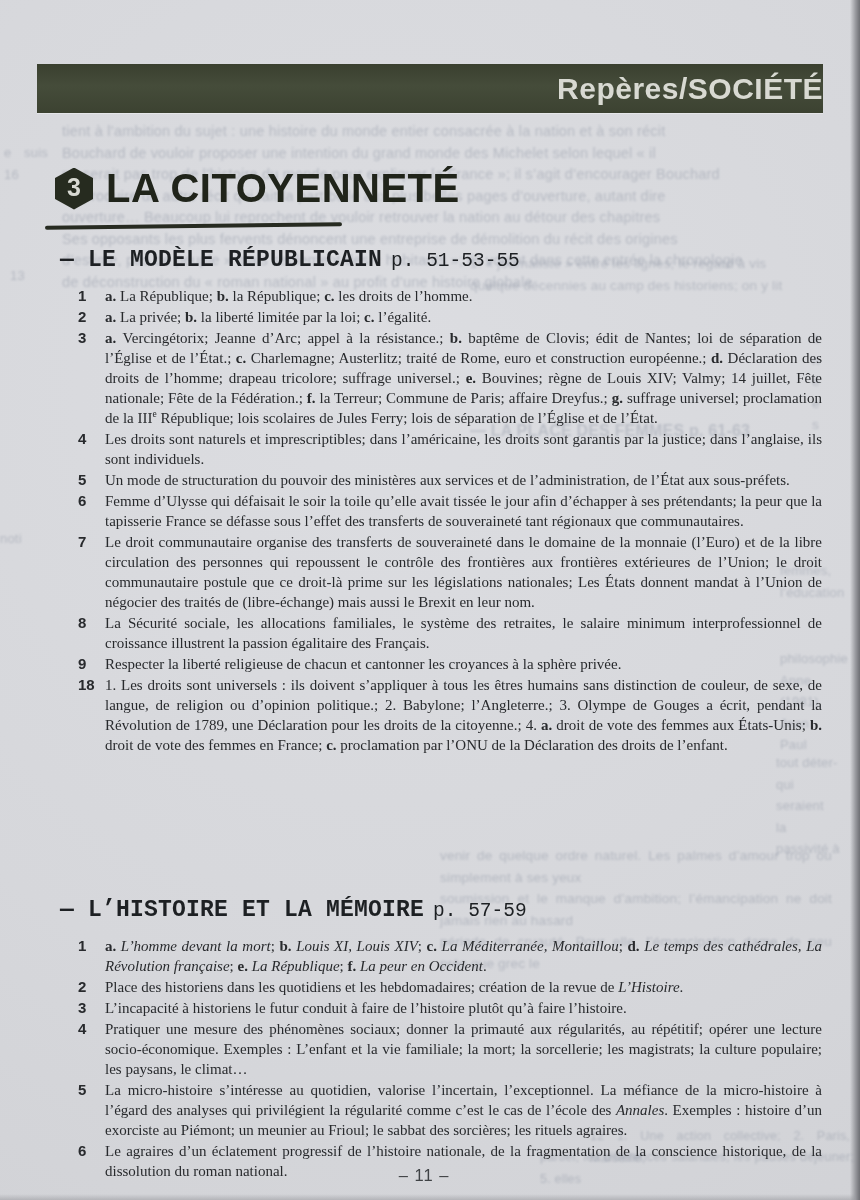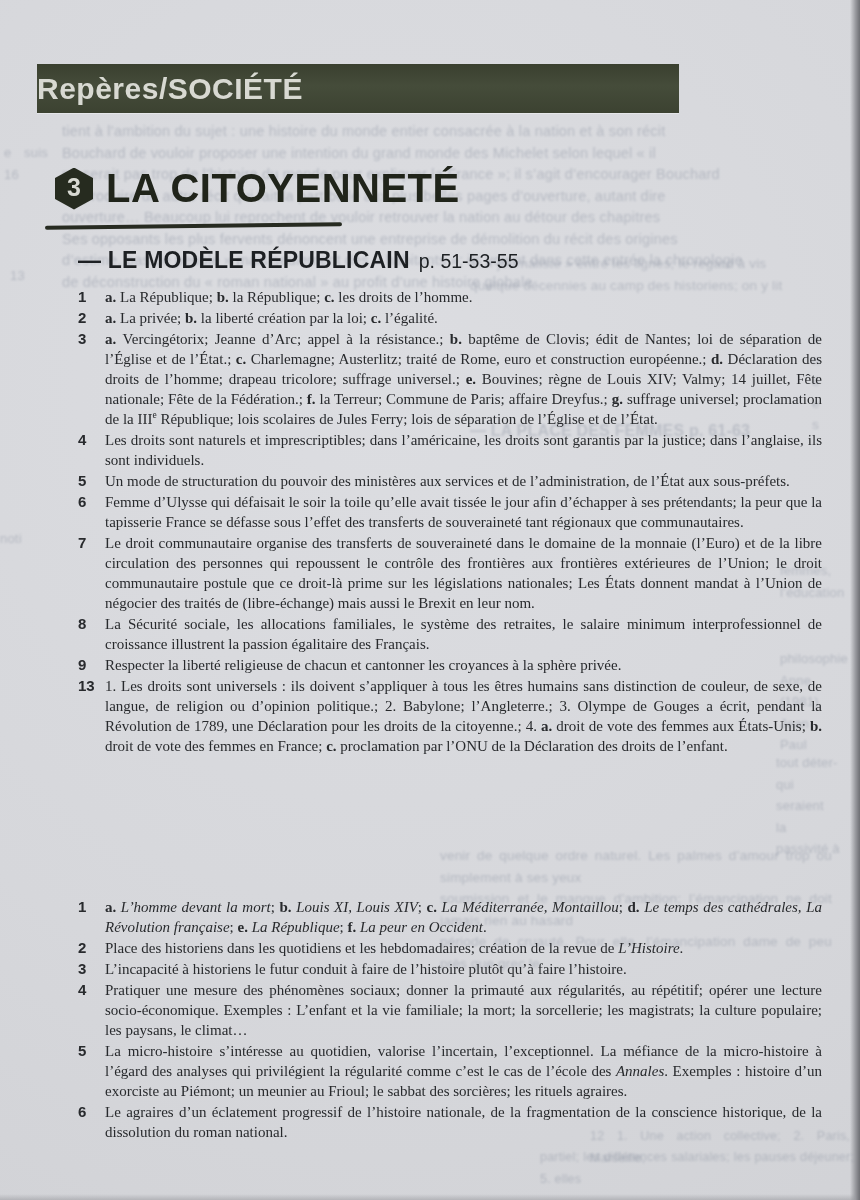--- a/index.html
+++ b/index.html
@@ -12,39 +12,39 @@
   .edge-bottom{position:absolute;left:0;bottom:0;width:100%;height:6px;
         background:linear-gradient(to bottom, rgba(160,160,165,0), rgba(140,141,146,.45));}
 
   
   .bleed-layer{position:absolute;inset:0;z-index:1;}
   .bleed-block{position:absolute;font-size:14.5px;line-height:21.5px;color:#667084;
                opacity:.30;filter:blur(1px);text-align:justify;letter-spacing:.2px;}
   .bleed-block.bold{font-weight:700;opacity:.26;}
 
   
-  .banner{position:absolute;left:37px;top:64px;width:642px;height:49px;z-index:2;
+  .banner{position:absolute;left:37px;top:64px;width:786px;height:49px;z-index:2;
           background:linear-gradient(to bottom,#3a402f 0%,#454c3a 45%,#3c4231 100%);
-          display:flex;align-items:center;justify-content:flex-start;
+          display:flex;align-items:center;justify-content:flex-end;
           box-shadow:0 1px 0 rgba(255,255,255,.35);}
   .banner span{color:#d8d9d2;font-size:30px;font-weight:700;letter-spacing:.5px;}
 
   
   .chapter{position:absolute;left:55px;top:166px;z-index:2;display:flex;align-items:center;gap:13px;}
   .hex{width:38px;height:42px;background:#262b1f;display:flex;align-items:center;justify-content:center;
        clip-path:polygon(50% 0,100% 25%,100% 75%,50% 100%,0 75%,0 25%);}
   .hex span{color:#d8d9d2;font-size:25px;font-weight:700;transform:translateY(-1px);}
   .chapter-title{font-size:40px;font-weight:700;color:#20241a;letter-spacing:.5px;text-align:center;}
   .chapter-rule{position:absolute;left:45px;top:224px;width:297px;height:4px;background:#272b21;
                 z-index:2;transform:rotate(-.7deg);border-radius:2px;}
 
   
   .content{position:absolute;left:60px;top:247px;width:762px;z-index:2;}
   .section{position:absolute;left:0;width:762px;}
-  .sec-head{margin:0 0 13px 18px;font-family:Liberation Sans, sans-serif;color:#1d2023;
+  .sec-head{margin:0 0 13px 0;font-family:Liberation Mono, monospace;color:#1d2023;
             font-size:23px;font-weight:700;letter-spacing:.2px;}
   .sec-pages{font-weight:400;font-size:19.5px;margin-left:9px;letter-spacing:0;}
   .list{width:100%;}
   .row{display:flex;padding-left:18px;margin-bottom:1px;}
   .num{flex:0 0 27px;font-weight:700;font-size:15px;line-height:20px;}
   .txt{flex:1;font-size:15px;line-height:20px;text-align:justify;font-family:Liberation Serif, serif;}
   .txt .b{font-weight:700;}
   .txt .i{font-style:italic;}
   .txt sup{font-size:9.5px;vertical-align:super;line-height:0;}
 
@@ -148,21 +148,21 @@
       <span>— LE MODÈLE RÉPUBLICAIN</span><span class="sec-pages">p. 51-53-55</span>
     </h2>
     <div class="list">
   <div class="row">
     <span class="num">1</span>
     <span class="txt"><span class="b">a. </span><span>La République; </span><span class="b">b. </span><span>la République; </span><span class="b">c. </span><span>les droits de l’homme.</span></span>
   </div>
 
   <div class="row">
     <span class="num">2</span>
-    <span class="txt"><span class="b">a. </span><span>La privée; </span><span class="b">b. </span><span>la liberté création par la loi; </span><span class="b">c. </span><span>l’égalité.</span></span>
+    <span class="txt"><span class="b">a. </span><span>La privée; </span><span class="b">b. </span><span>la liberté limitée par la loi; </span><span class="b">c. </span><span>l’égalité.</span></span>
   </div>
 
   <div class="row">
     <span class="num">3</span>
     <span class="txt"><span class="b">a. </span><span>Vercingétorix; Jeanne d’Arc; appel à la résistance.; </span><span class="b">b. </span><span>baptême de Clovis; édit de Nantes; loi de séparation de l’Église et de l’État.; </span><span class="b">c. </span><span>Charlemagne; Austerlitz; traité de Rome, euro et construction européenne.; </span><span class="b">d. </span><span>Déclaration des droits de l’homme; drapeau tricolore; suffrage universel.; </span><span class="b">e. </span><span>Bouvines; règne de Louis XIV; Valmy; 14 juillet, Fête nationale; Fête de la Fédération.; </span><span class="b">f. </span><span>la Terreur; Commune de Paris; affaire Dreyfus.; </span><span class="b">g. </span><span>suffrage universel; proclamation de la III</span><sup>e</sup><span> République; lois scolaires de Jules Ferry; lois de séparation de l’Église et de l’État.</span></span>
   </div>
 
   <div class="row">
     <span class="num">4</span>
     <span class="txt"><span>Les droits sont naturels et imprescriptibles; dans l’américaine, les droits sont garantis par la justice; dans l’anglaise, ils sont individuels.</span></span>
@@ -187,27 +187,30 @@
     <span class="num">8</span>
     <span class="txt"><span>La Sécurité sociale, les allocations familiales, le système des retraites, le salaire minimum interprofessionnel de croissance illustrent la passion égalitaire des Français.</span></span>
   </div>
 
   <div class="row">
     <span class="num">9</span>
     <span class="txt"><span>Respecter la liberté religieuse de chacun et cantonner les croyances à la sphère privée.</span></span>
   </div>
 
   <div class="row">
-    <span class="num">13</span>
+    <span class="num">18</span>
     <span class="txt"><span>1. Les droits sont universels : ils doivent s’appliquer à tous les êtres humains sans distinction de couleur, de sexe, de langue, de religion ou d’opinion politique.; 2. Babylone; l’Angleterre.; 3. Olympe de Gouges a écrit, pendant la Révolution de 1789, une Déclaration pour les droits de la citoyenne.; 4. </span><span class="b">a. </span><span>droit de vote des femmes aux États-Unis; </span><span class="b">b. </span><span>droit de vote des femmes en France; </span><span class="b">c. </span><span>proclamation par l’ONU de la Déclaration des droits de l’enfant.</span></span>
   </div>
 </div>
   </section>
 
   <section class="section" style="top: 650px;">
+    <h2 class="sec-head">
+      <span>— L’HISTOIRE ET LA MÉMOIRE</span><span class="sec-pages">p. 57-59</span>
+    </h2>
     <div class="list">
   <div class="row">
     <span class="num">1</span>
     <span class="txt"><span class="b">a. </span><span class="i">L’homme devant la mort</span><span>; </span><span class="b">b. </span><span class="i">Louis XI, Louis XIV</span><span>; </span><span class="b">c. </span><span class="i">La Méditerranée, Montaillou</span><span>; </span><span class="b">d. </span><span class="i">Le temps des cathédrales, La Révolution française</span><span>; </span><span class="b">e. </span><span class="i">La République</span><span>; </span><span class="b">f. </span><span class="i">La peur en Occident</span><span>.</span></span>
   </div>
 
   <div class="row">
     <span class="num">2</span>
     <span class="txt"><span>Place des historiens dans les quotidiens et les hebdomadaires; création de la revue de </span><span class="i">L’Histoire</span><span>.</span></span>
   </div>
@@ -228,16 +231,19 @@
   </div>
 
   <div class="row">
     <span class="num">6</span>
     <span class="txt"><span>Le agraires d’un éclatement progressif de l’histoire nationale, de la fragmentation de la conscience historique, de la dissolution du roman national.</span></span>
   </div>
 </div>
   </section>
 </main>
 
+  <div class="footer">
+    <span>– 11 –</span>
+  </div>
 
   <div class="edge-bottom"></div>
   <div class="edge"></div>
 </div>
 
 </body></html>

